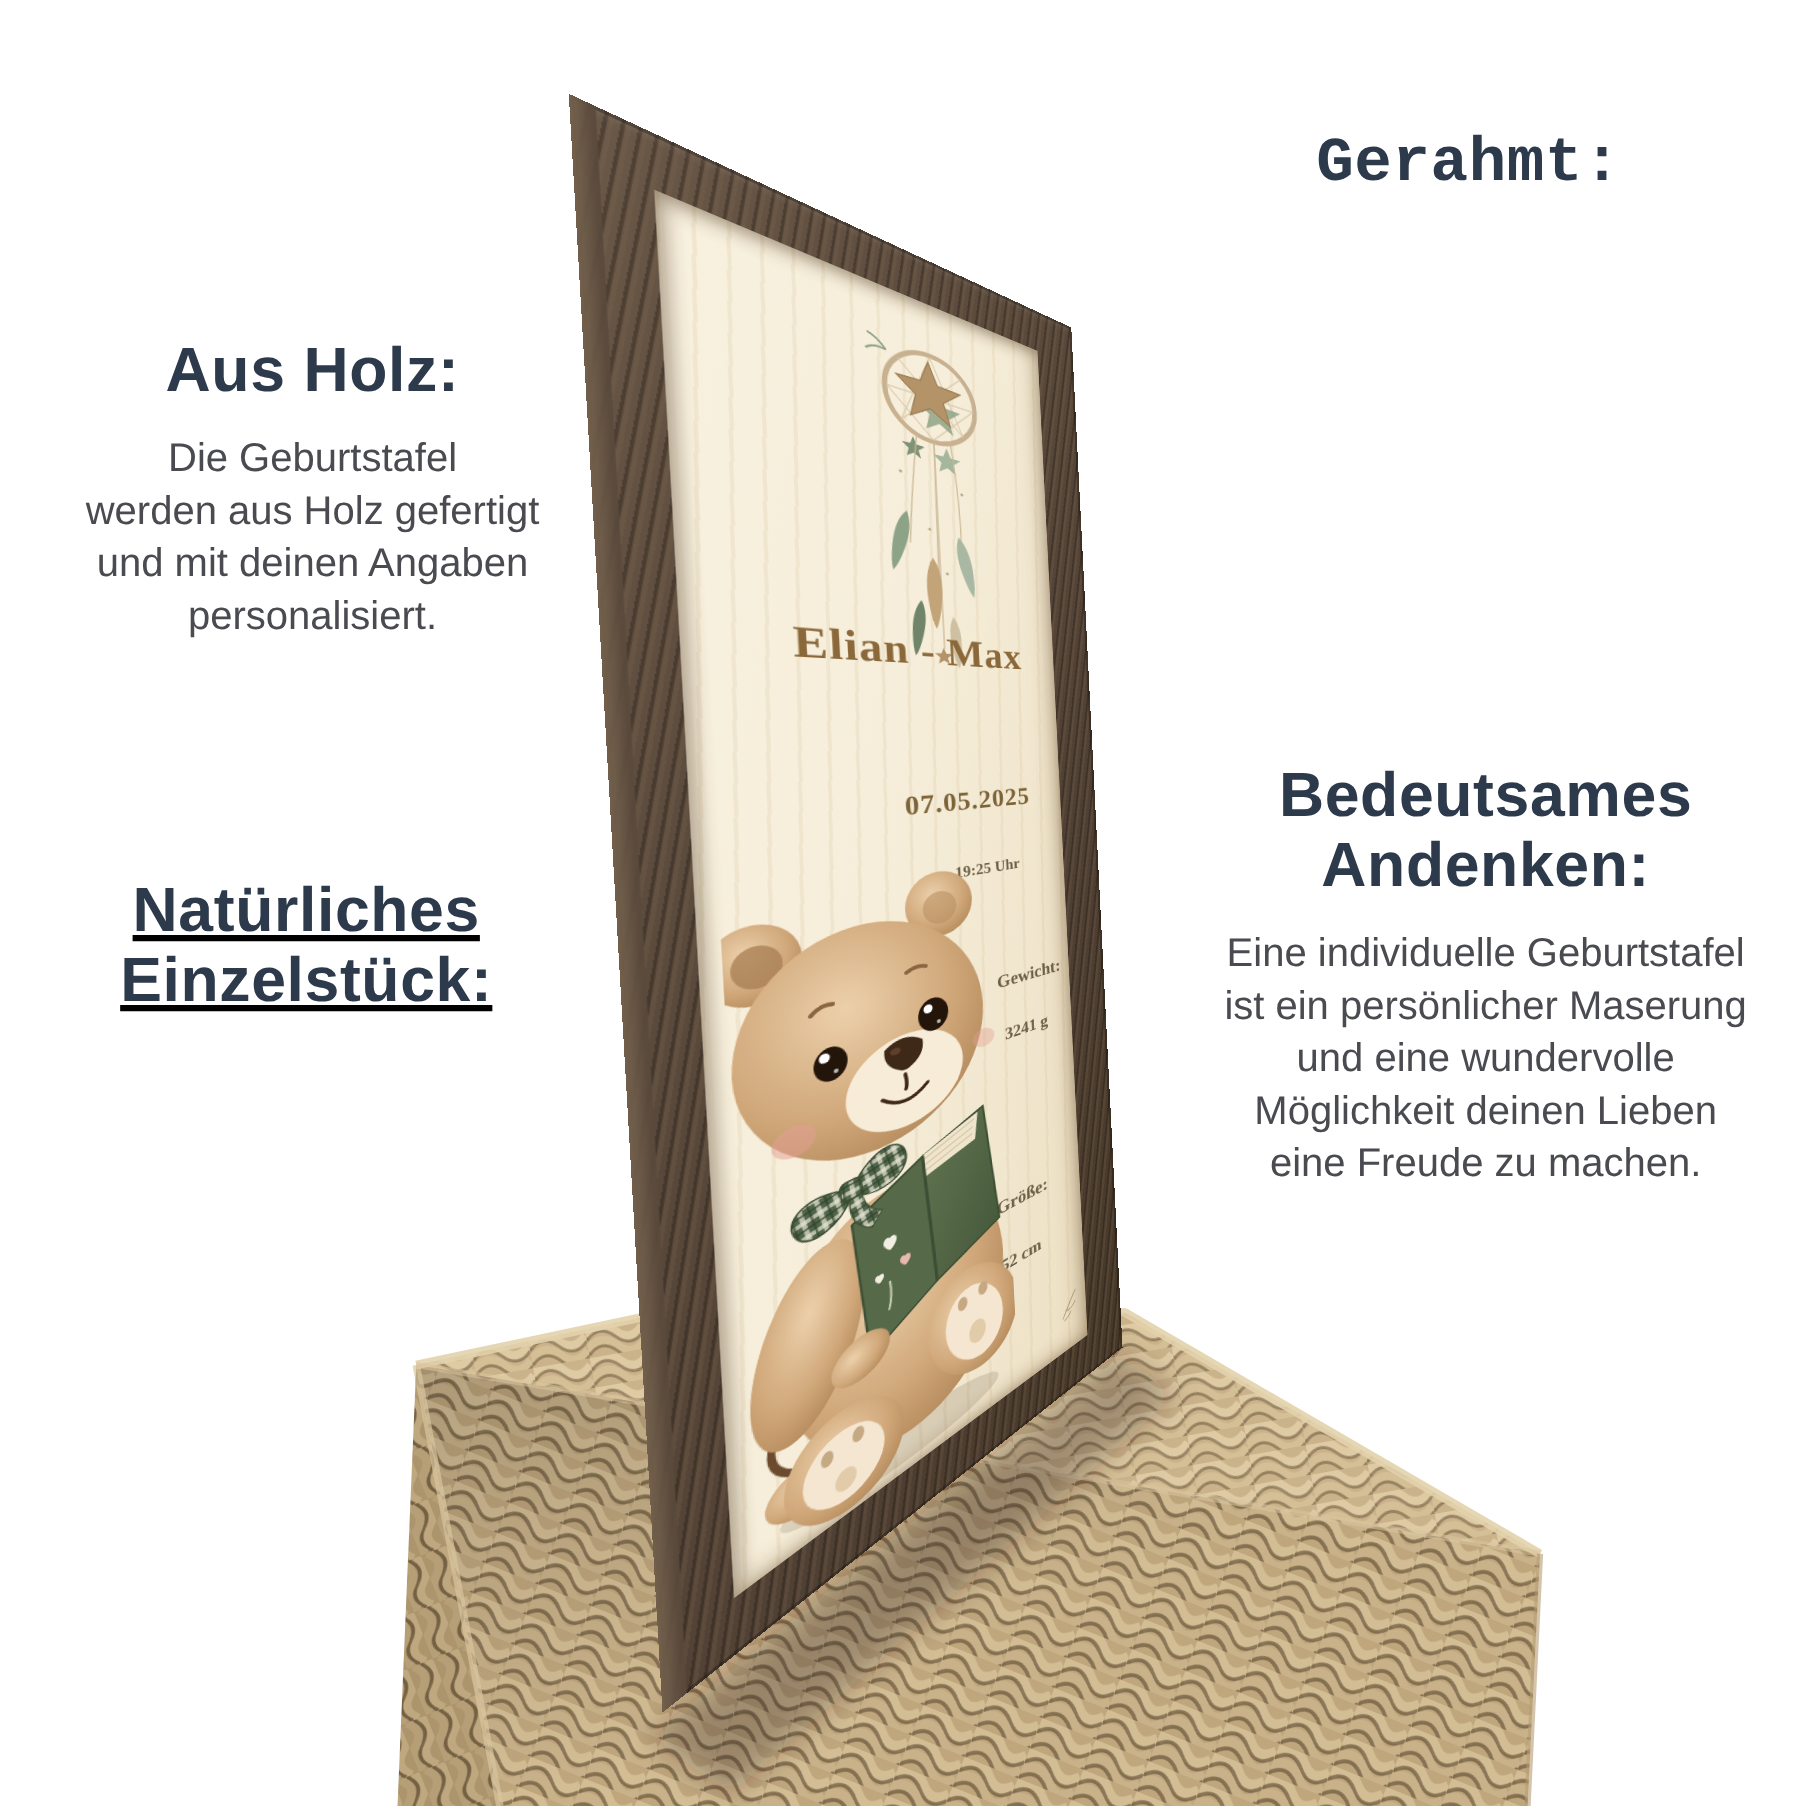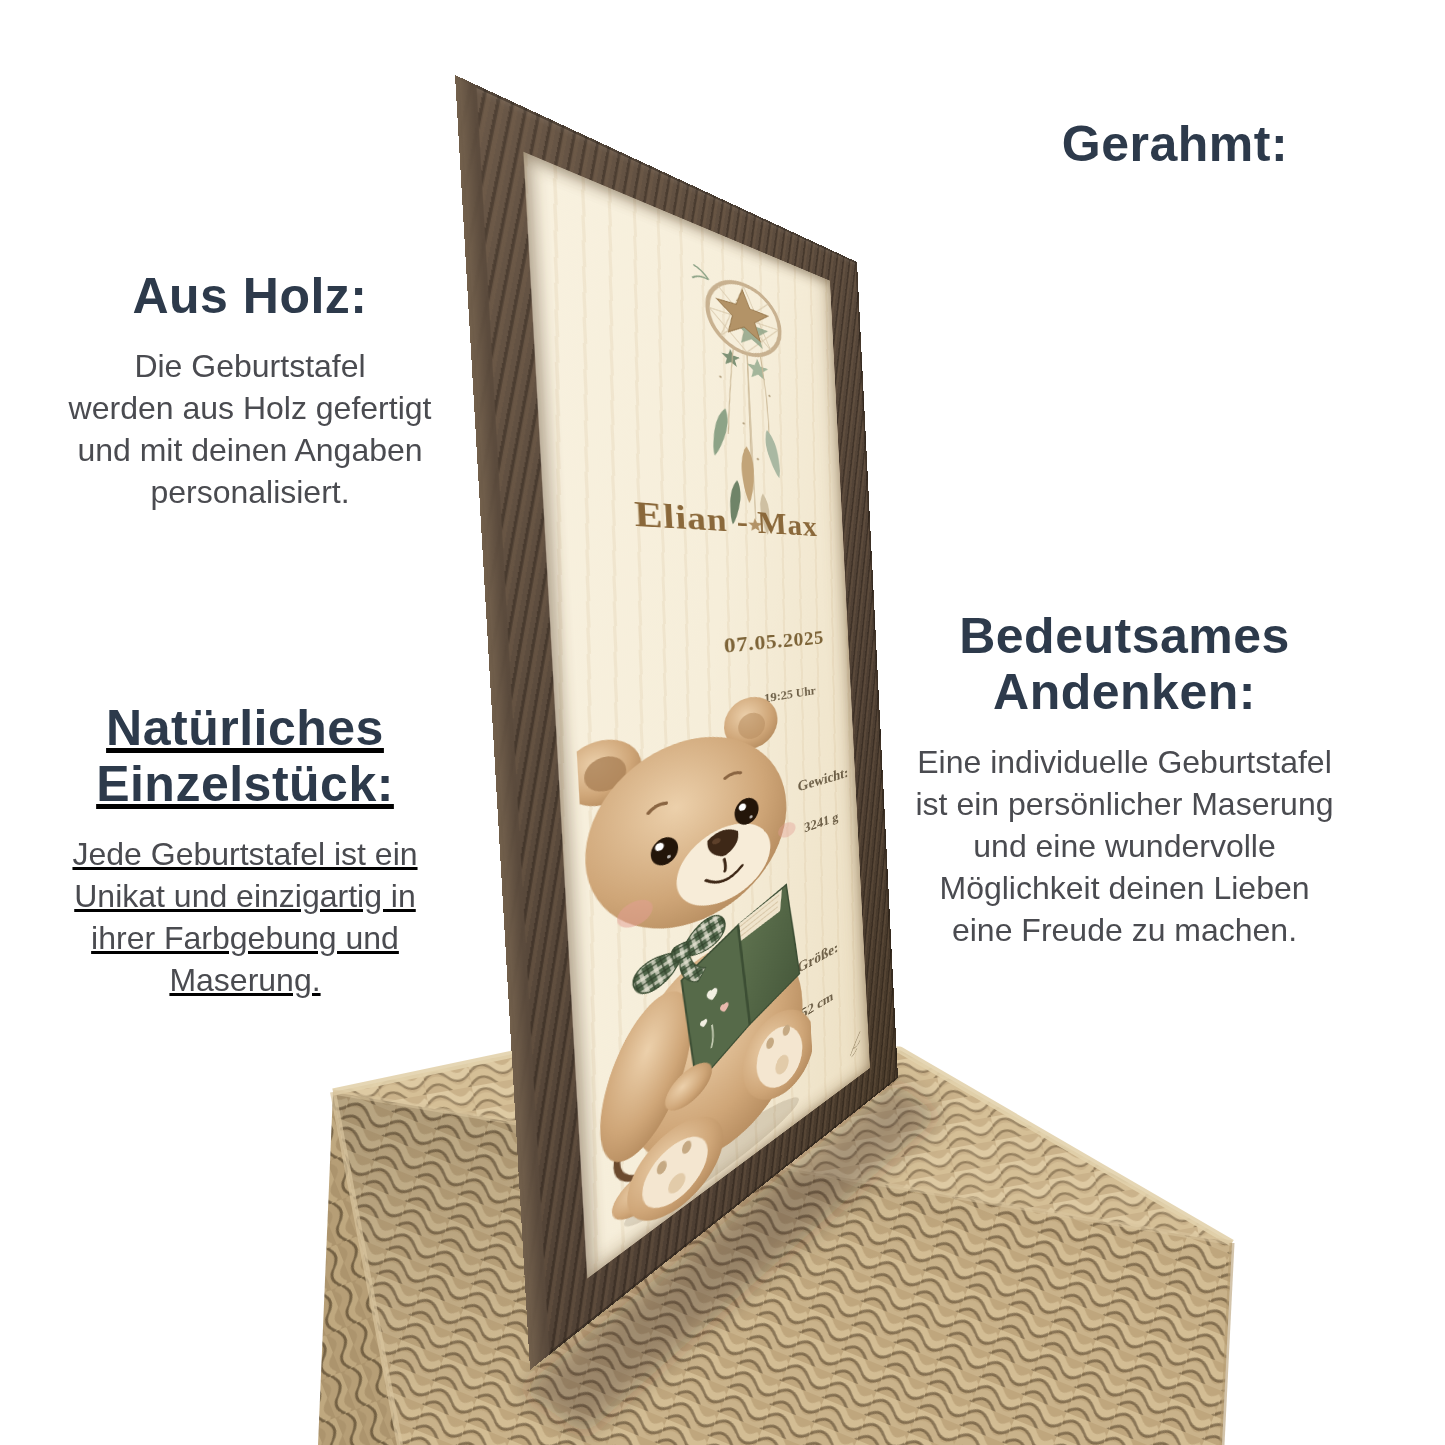--- a/index.html
+++ b/index.html
@@ -5,23 +5,23 @@
   html,body{margin:0;padding:0;background:#fff;}
   #scene{position:relative;width:1445px;height:1445px;background:#ffffff;overflow:hidden;
          font-family:"Liberation Sans",sans-serif;}
 
   
   .feature{position:absolute;text-align:center;}
   .feature .title{font-weight:bold;font-size:50px;line-height:1.12;color:#2d3a4b;
                   white-space:pre-line;margin-bottom:22px;letter-spacing:.5px;}
   .feature .body{font-size:32px;line-height:1.31;color:#4a4b50;white-space:pre-line;}
   #feature-0{left:25px;top:240px;width:450px;margin-top:28px;}
-  #feature-1{left:945px;top:116px;width:460px;}
+  #feature-1{left:945px;top:104px;width:460px;font-family:Liberation Mono, monospace;}
   #feature-2{left:25px;top:700px;width:440px;text-decoration:underline;}
-  #feature-3{left:892px;top:608px;width:465px;}
+  #feature-3{left:956px;top:608px;width:465px;}
 
   
   #plaque3d{position:absolute;left:0;top:0;width:440px;height:1295px;
     transform-origin:0 0 0;
     transform:matrix3d(2.0751,0.78007,0,0.0013552, 0.068538,1.02746,0,0.000020043, 0,0,1,0, 455,75,0,1);}
   #frame{position:absolute;inset:0;background:
       repeating-linear-gradient(100deg, rgba(25,17,11,.32) 0 2px, rgba(130,105,80,.22) 3px 6px, rgba(0,0,0,0) 6px 10px),
       linear-gradient(115deg,#6a5848 0%,#5a4a3c 35%,#4e3f33 70%,#463828 100%);
     box-shadow:inset 0 0 0 3px rgba(20,14,9,.35), inset 4px 4px 8px rgba(255,255,255,.10);}
   
@@ -241,24 +241,20 @@
 werden aus Holz gefertigt
 und mit deinen Angaben
 personalisiert.</div>
   </div>
   <div class="feature" id="feature-1">
     <div class="title">Gerahmt:</div>
   </div>
   <div class="feature" id="feature-2">
     <div class="title">Natürliches
 Einzelstück:</div>
-    <div class="body">Jede Geburtstafel ist ein
-Unikat und einzigartig in
-ihrer Farbgebung und
-Maserung.</div>
   </div>
   <div class="feature" id="feature-3">
     <div class="title">Bedeutsames
 Andenken:</div>
     <div class="body">Eine individuelle Geburtstafel
 ist ein persönlicher Maserung
 und eine wundervolle
 Möglichkeit deinen Lieben
 eine Freude zu machen.</div>
   </div>

